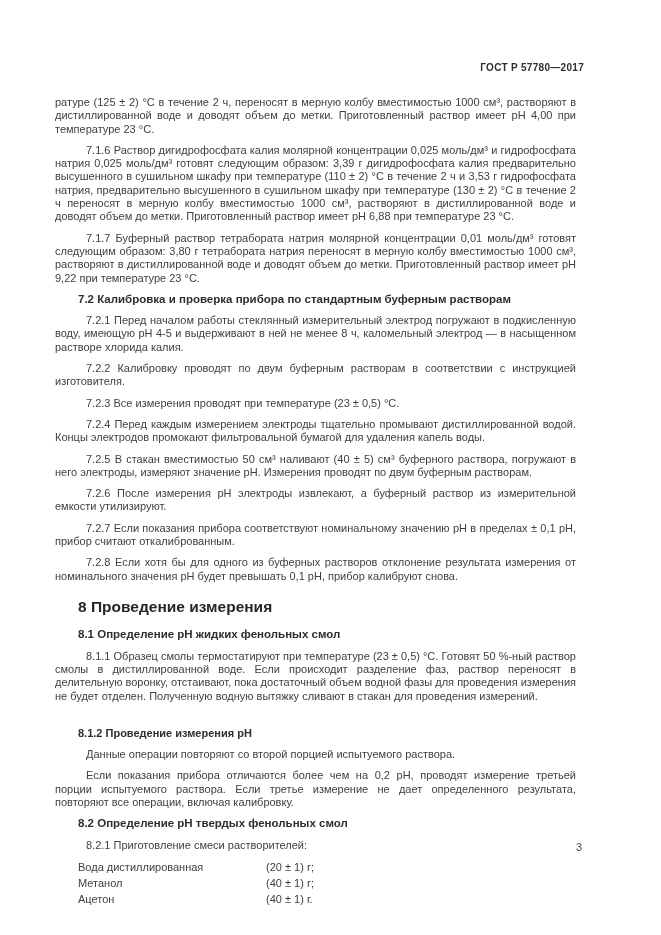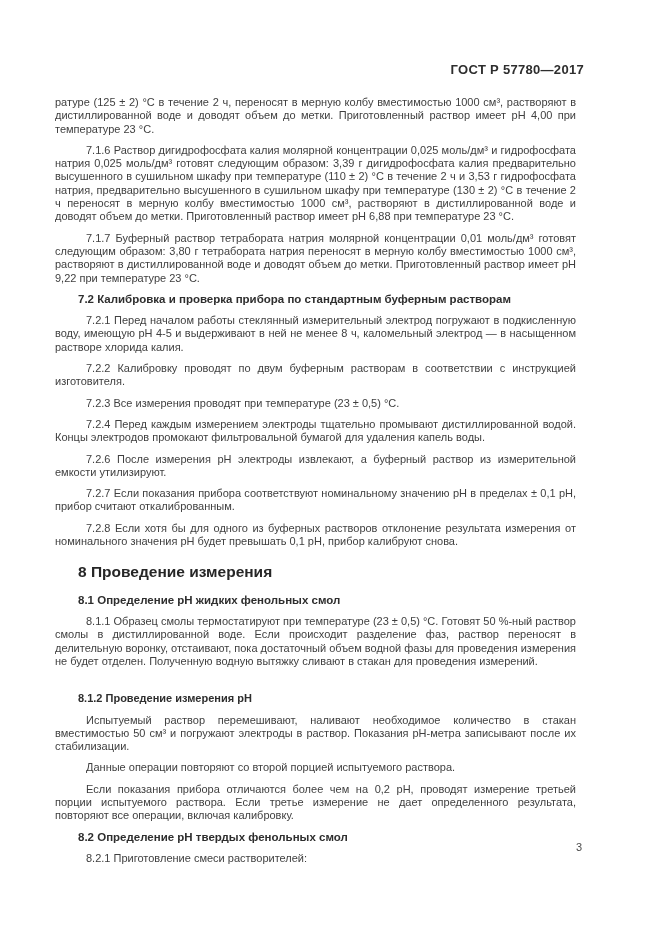--- a/index.html
+++ b/index.html
@@ -13,21 +13,21 @@
     height: 935px;
     background: #ffffff;
     overflow: hidden;
     font-family: "Liberation Sans", sans-serif;
     color: #404040;
   }
   .running-header {
     position: absolute;
     top: 62px;
     right: 77px;
-    font-size: 13px;
+    font-size: 10px;
     font-weight: bold;
     color: #2e2e2e;
     letter-spacing: 0.3px;
   }
   .content {
     position: absolute;
     top: 88px;
     left: 47px;
     width: 537px;
     font-size: 11px;
@@ -98,35 +98,49 @@
     <p class="para-cont">ратуре (125 ± 2) °С в течение 2 ч, переносят в мерную колбу вместимостью 1000 см³, растворяют в дистиллированной воде и доводят объем до метки. Приготовленный раствор имеет рН 4,00 при температуре 23 °С.</p>
     <p class="para">7.1.6 Раствор дигидрофосфата калия молярной концентрации 0,025 моль/дм³ и гидрофосфата натрия 0,025 моль/дм³ готовят следующим образом: 3,39 г дигидрофосфата калия предварительно высушенного в сушильном шкафу при температуре (110 ± 2) °С в течение 2 ч и 3,53 г гидрофосфата натрия, предварительно высушенного в сушильном шкафу при температуре (130 ± 2) °С в течение 2 ч переносят в мерную колбу вместимостью 1000 см³, растворяют в дистиллированной воде и доводят объем до метки. Приготовленный раствор имеет рН 6,88 при температуре 23 °С.</p>
     <p class="para">7.1.7 Буферный раствор тетрабората натрия молярной концентрации 0,01 моль/дм³ готовят следующим образом: 3,80 г тетрабората натрия переносят в мерную колбу вместимостью 1000 см³, растворяют в дистиллированной воде и доводят объем до метки. Приготовленный раствор имеет рН 9,22 при температуре 23 °С.</p>
 
     <p class="h-sub">7.2 Калибровка и проверка прибора по стандартным буферным растворам</p>
 
     <p class="para">7.2.1 Перед началом работы стеклянный измерительный электрод погружают в подкисленную воду, имеющую рН 4-5 и выдерживают в ней не менее 8 ч, каломельный электрод — в насыщенном растворе хлорида калия.</p>
     <p class="para">7.2.2 Калибровку проводят по двум буферным растворам в соответствии с инструкцией изготовителя.</p>
     <p class="para">7.2.3 Все измерения проводят при температуре (23 ± 0,5) °С.</p>
     <p class="para">7.2.4 Перед каждым измерением электроды тщательно промывают дистиллированной водой. Концы электродов промокают фильтровальной бумагой для удаления капель воды.</p>
+    <p class="para">7.2.5 В стакан вместимостью 50 см³ наливают (40 ± 5) см³ буферного раствора, погружают в него электроды, измеряют значение рН. Измерения проводят по двум буферным растворам.</p>
     <p class="para">7.2.6 После измерения рН электроды извлекают, а буферный раствор из измерительной емкости утилизируют.</p>
     <p class="para">7.2.7 Если показания прибора соответствуют номинальному значению рН в пределах ± 0,1 рН, прибор считают откалиброванным.</p>
     <p class="para">7.2.8 Если хотя бы для одного из буферных растворов отклонение результата измерения от номинального значения рН будет превышать 0,1 рН, прибор калибруют снова.</p>
 
     <p class="h-main">8 Проведение измерения</p>
 
     <p class="h-sub">8.1 Определение рН жидких фенольных смол</p>
     <p class="para">8.1.1 Образец смолы термостатируют при температуре (23 ± 0,5) °С. Готовят 50 %-ный раствор смолы в дистиллированной воде. Если происходит разделение фаз, раствор переносят в делительную воронку, отстаивают, пока достаточный объем водной фазы для проведения измерения не будет отделен. Полученную водную вытяжку сливают в стакан для проведения измерений.</p>
 
     <p class="h-small">8.1.2 Проведение измерения рН</p>
-    <p class="para">Испытуемый раствор перемешивают, наливают необходимое количество в стакан вместимостью 50 см³ и погружают электроды в раствор. Показания рН-метра записывают после их стабилизации.</p>
     <p class="para">Данные операции повторяют со второй порцией испытуемого раствора.</p>
     <p class="para">Если показания прибора отличаются более чем на 0,2 рН, проводят измерение третьей порции испытуемого раствора. Если третье измерение не дает определенного результата, повторяют все операции, включая калибровку.</p>
 
     <p class="h-sub">8.2 Определение рН твердых фенольных смол</p>
     <p class="para">8.2.1 Приготовление смеси растворителей:</p>
 
+    <div class="solvent-list">
+      <div class="solvent-row">
+        <span class="name">Вода дистиллированная</span>
+        <span class="amount">(20 ± 1) г;</span>
+      </div>
+      <div class="solvent-row">
+        <span class="name">Метанол</span>
+        <span class="amount">(40 ± 1) г;</span>
+      </div>
+      <div class="solvent-row">
+        <span class="name">Ацетон</span>
+        <span class="amount">(40 ± 1) г.</span>
+      </div>
+    </div>
 
   </div>
 
   <div class="page-number">3</div>
 
 </div>
 
 </body></html>

